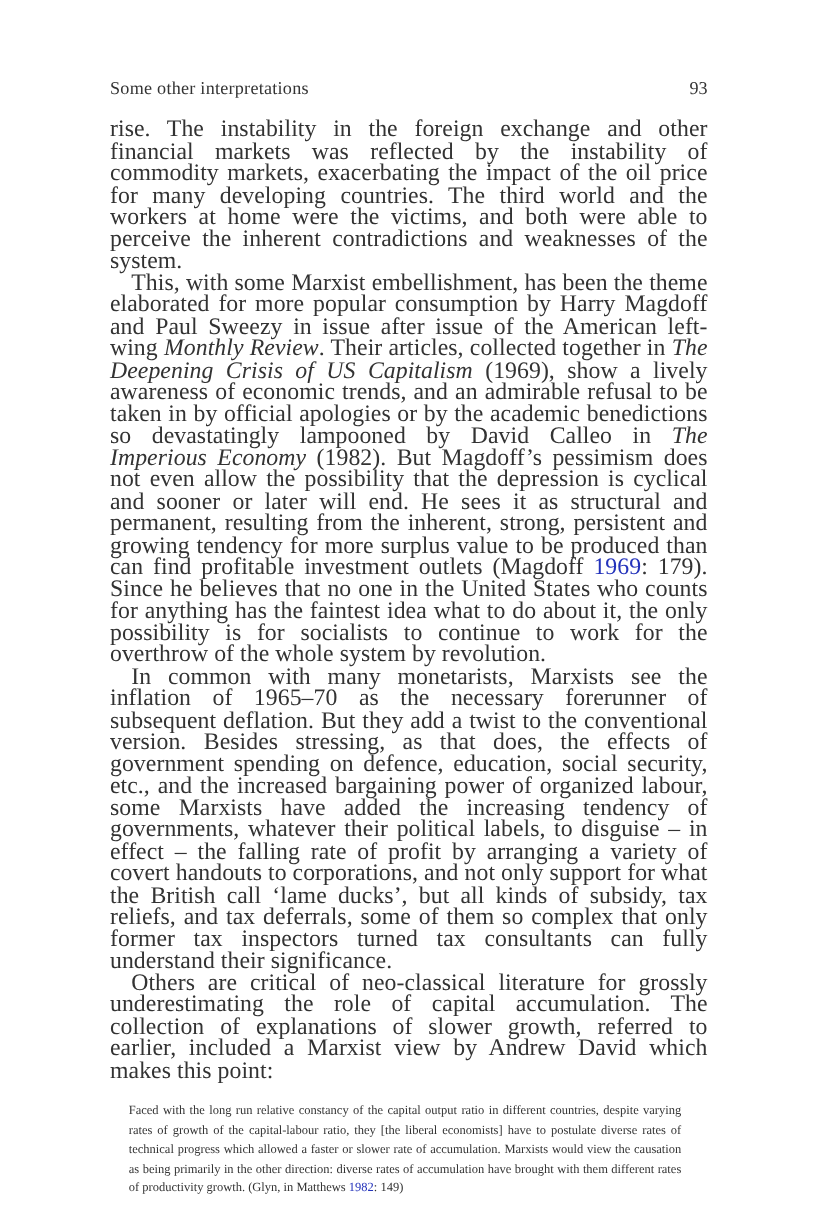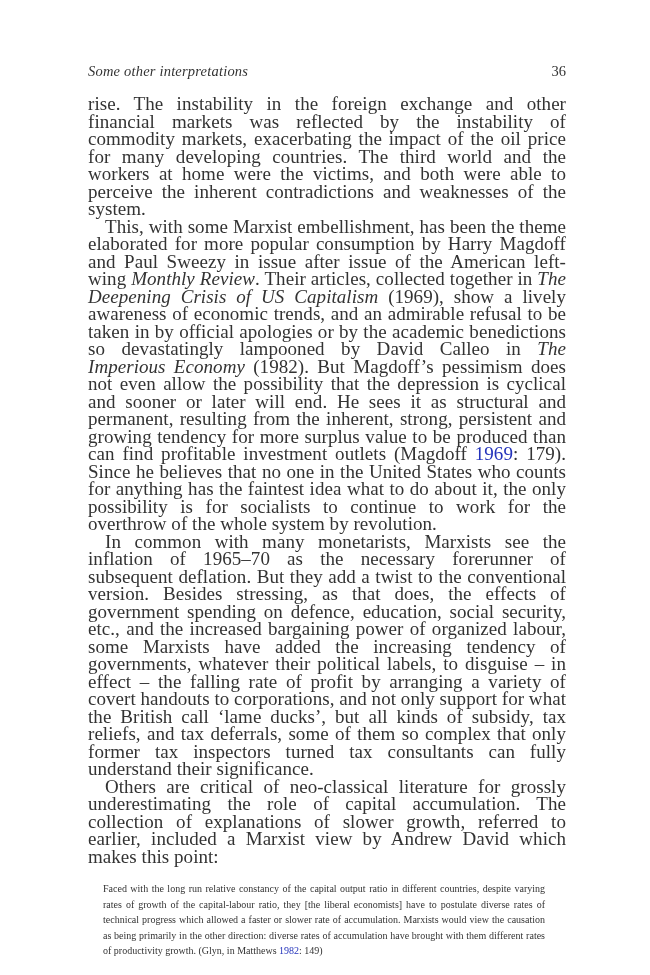--- a/index.html
+++ b/index.html
@@ -21,21 +21,21 @@
     width: 478px;
   }
   .running-head {
     display: flex;
     justify-content: space-between;
     align-items: baseline;
     font-size: 14.5px;
     line-height: 18px;
     margin-bottom: 15px;
   }
-  .head-title { font-style: italic; letter-spacing: 0.2px; text-align: center; }
+  .head-title { letter-spacing: 0.2px; text-align: center; }
   .head-page { font-style: normal; }
   p.body {
     margin: 0;
     font-size: 19px;
     line-height: 17.5px;
     text-align: justify;
     letter-spacing: 0.05px;
   }
   p.body.indent { text-indent: 17px; }
   p.quote {
@@ -47,21 +47,21 @@
   .cite-link { text-decoration: none; cursor: pointer; }
   i { font-style: italic; }
 </style>
 </head>
 <body>
 
 <div class="page" style="background: rgb(255, 255, 255); color: rgb(51, 51, 51);">
   <div class="content">
     <header class="running-head">
       <span class="head-title">Some other interpretations</span>
-      <span class="head-page">36</span>
+      <span class="head-page">93</span>
     </header>
     <main id="paragraphs">
         <p class="body"><span>rise. The instability in the foreign exchange and other financial markets was reflected by the instability of commodity markets, exacerbating the impact of the oil price for many developing countries. The third world and the workers at home were the victims, and both were able to perceive the inherent contradictions and weaknesses of the system.</span></p>
         <p class="body indent"><span>This, with some Marxist embellishment, has been the theme elaborated for more popular consumption by Harry Magdoff and Paul Sweezy in issue after issue of the American left-wing </span><i>Monthly Review</i><span>. Their articles, collected together in </span><i>The Deepening Crisis of US Capitalism</i><span> (1969), show a lively awareness of economic trends, and an admirable refusal to be taken in by official apologies or by the academic benedictions so devastatingly lampooned by David Calleo in </span><i>The Imperious Economy</i><span> (1982). But Magdoff’s pessimism does not even allow the possibility that the depression is cyclical and sooner or later will end. He sees it as structural and permanent, resulting from the inherent, strong, persistent and growing tendency for more surplus value to be produced than can find profitable investment outlets (Magdoff </span><a class="cite-link" style="color: rgb(36, 51, 187);">1969</a><span>: 179). Since he believes that no one in the United States who counts for anything has the faintest idea what to do about it, the only possibility is for socialists to continue to work for the overthrow of the whole system by revolution.</span></p>
         <p class="body indent"><span>In common with many monetarists, Marxists see the inflation of 1965–70 as the necessary forerunner of subsequent deflation. But they add a twist to the conventional version. Besides stressing, as that does, the effects of government spending on defence, education, social security, etc., and the increased bargaining power of organized labour, some Marxists have added the increasing tendency of governments, whatever their political labels, to disguise – in effect – the falling rate of profit by arranging a variety of covert handouts to corporations, and not only support for what the British call ‘lame ducks’, but all kinds of subsidy, tax reliefs, and tax deferrals, some of them so complex that only former tax inspectors turned tax consultants can fully understand their significance.</span></p>
         <p class="body indent"><span>Others are critical of neo-classical literature for grossly underestimating the role of capital accumulation. The collection of explanations of slower growth, referred to earlier, included a Marxist view by Andrew David which makes this point:</span></p>
         <p class="quote"><span>Faced with the long run relative constancy of the capital output ratio in different countries, despite varying rates of growth of the capital-labour ratio, they [the liberal economists] have to postulate diverse rates of technical progress which allowed a faster or slower rate of accumulation. Marxists would view the causation as being primarily in the other direction: diverse rates of accumulation have brought with them different rates of productivity growth. (Glyn, in Matthews </span><a class="cite-link" style="color: rgb(36, 51, 187);">1982</a><span>: 149)</span></p>
       </main>
   </div>
 </div>

